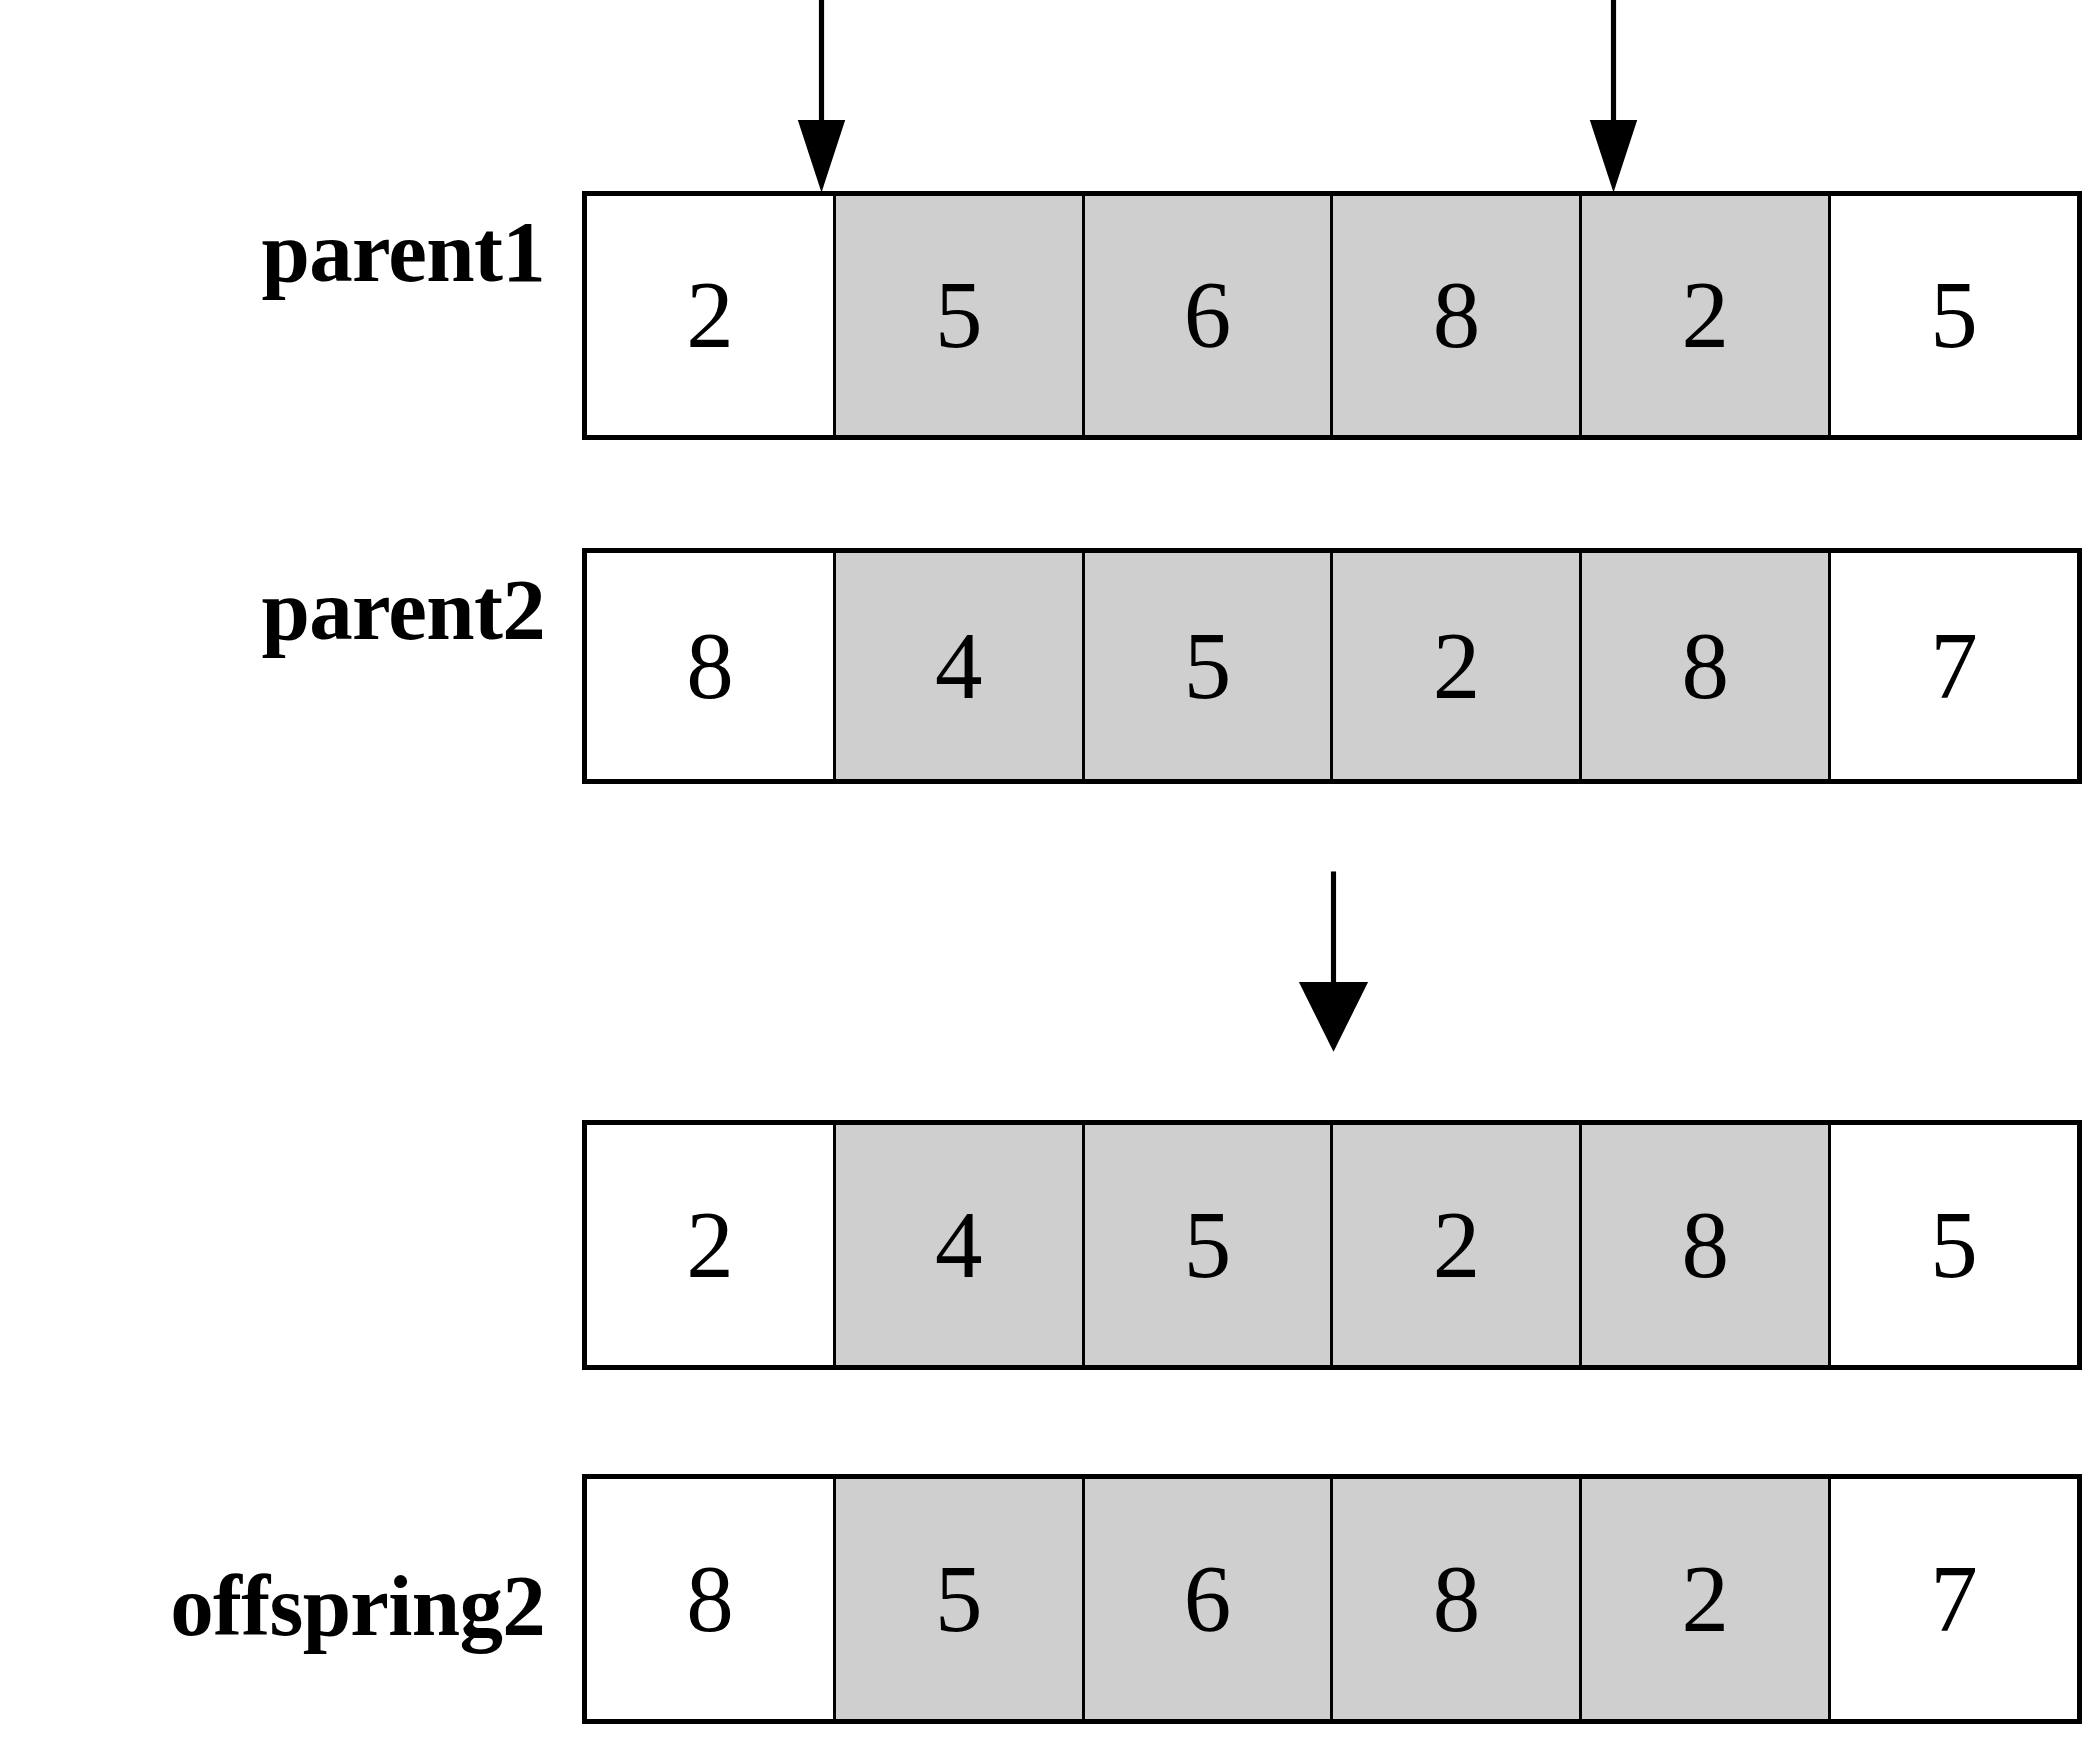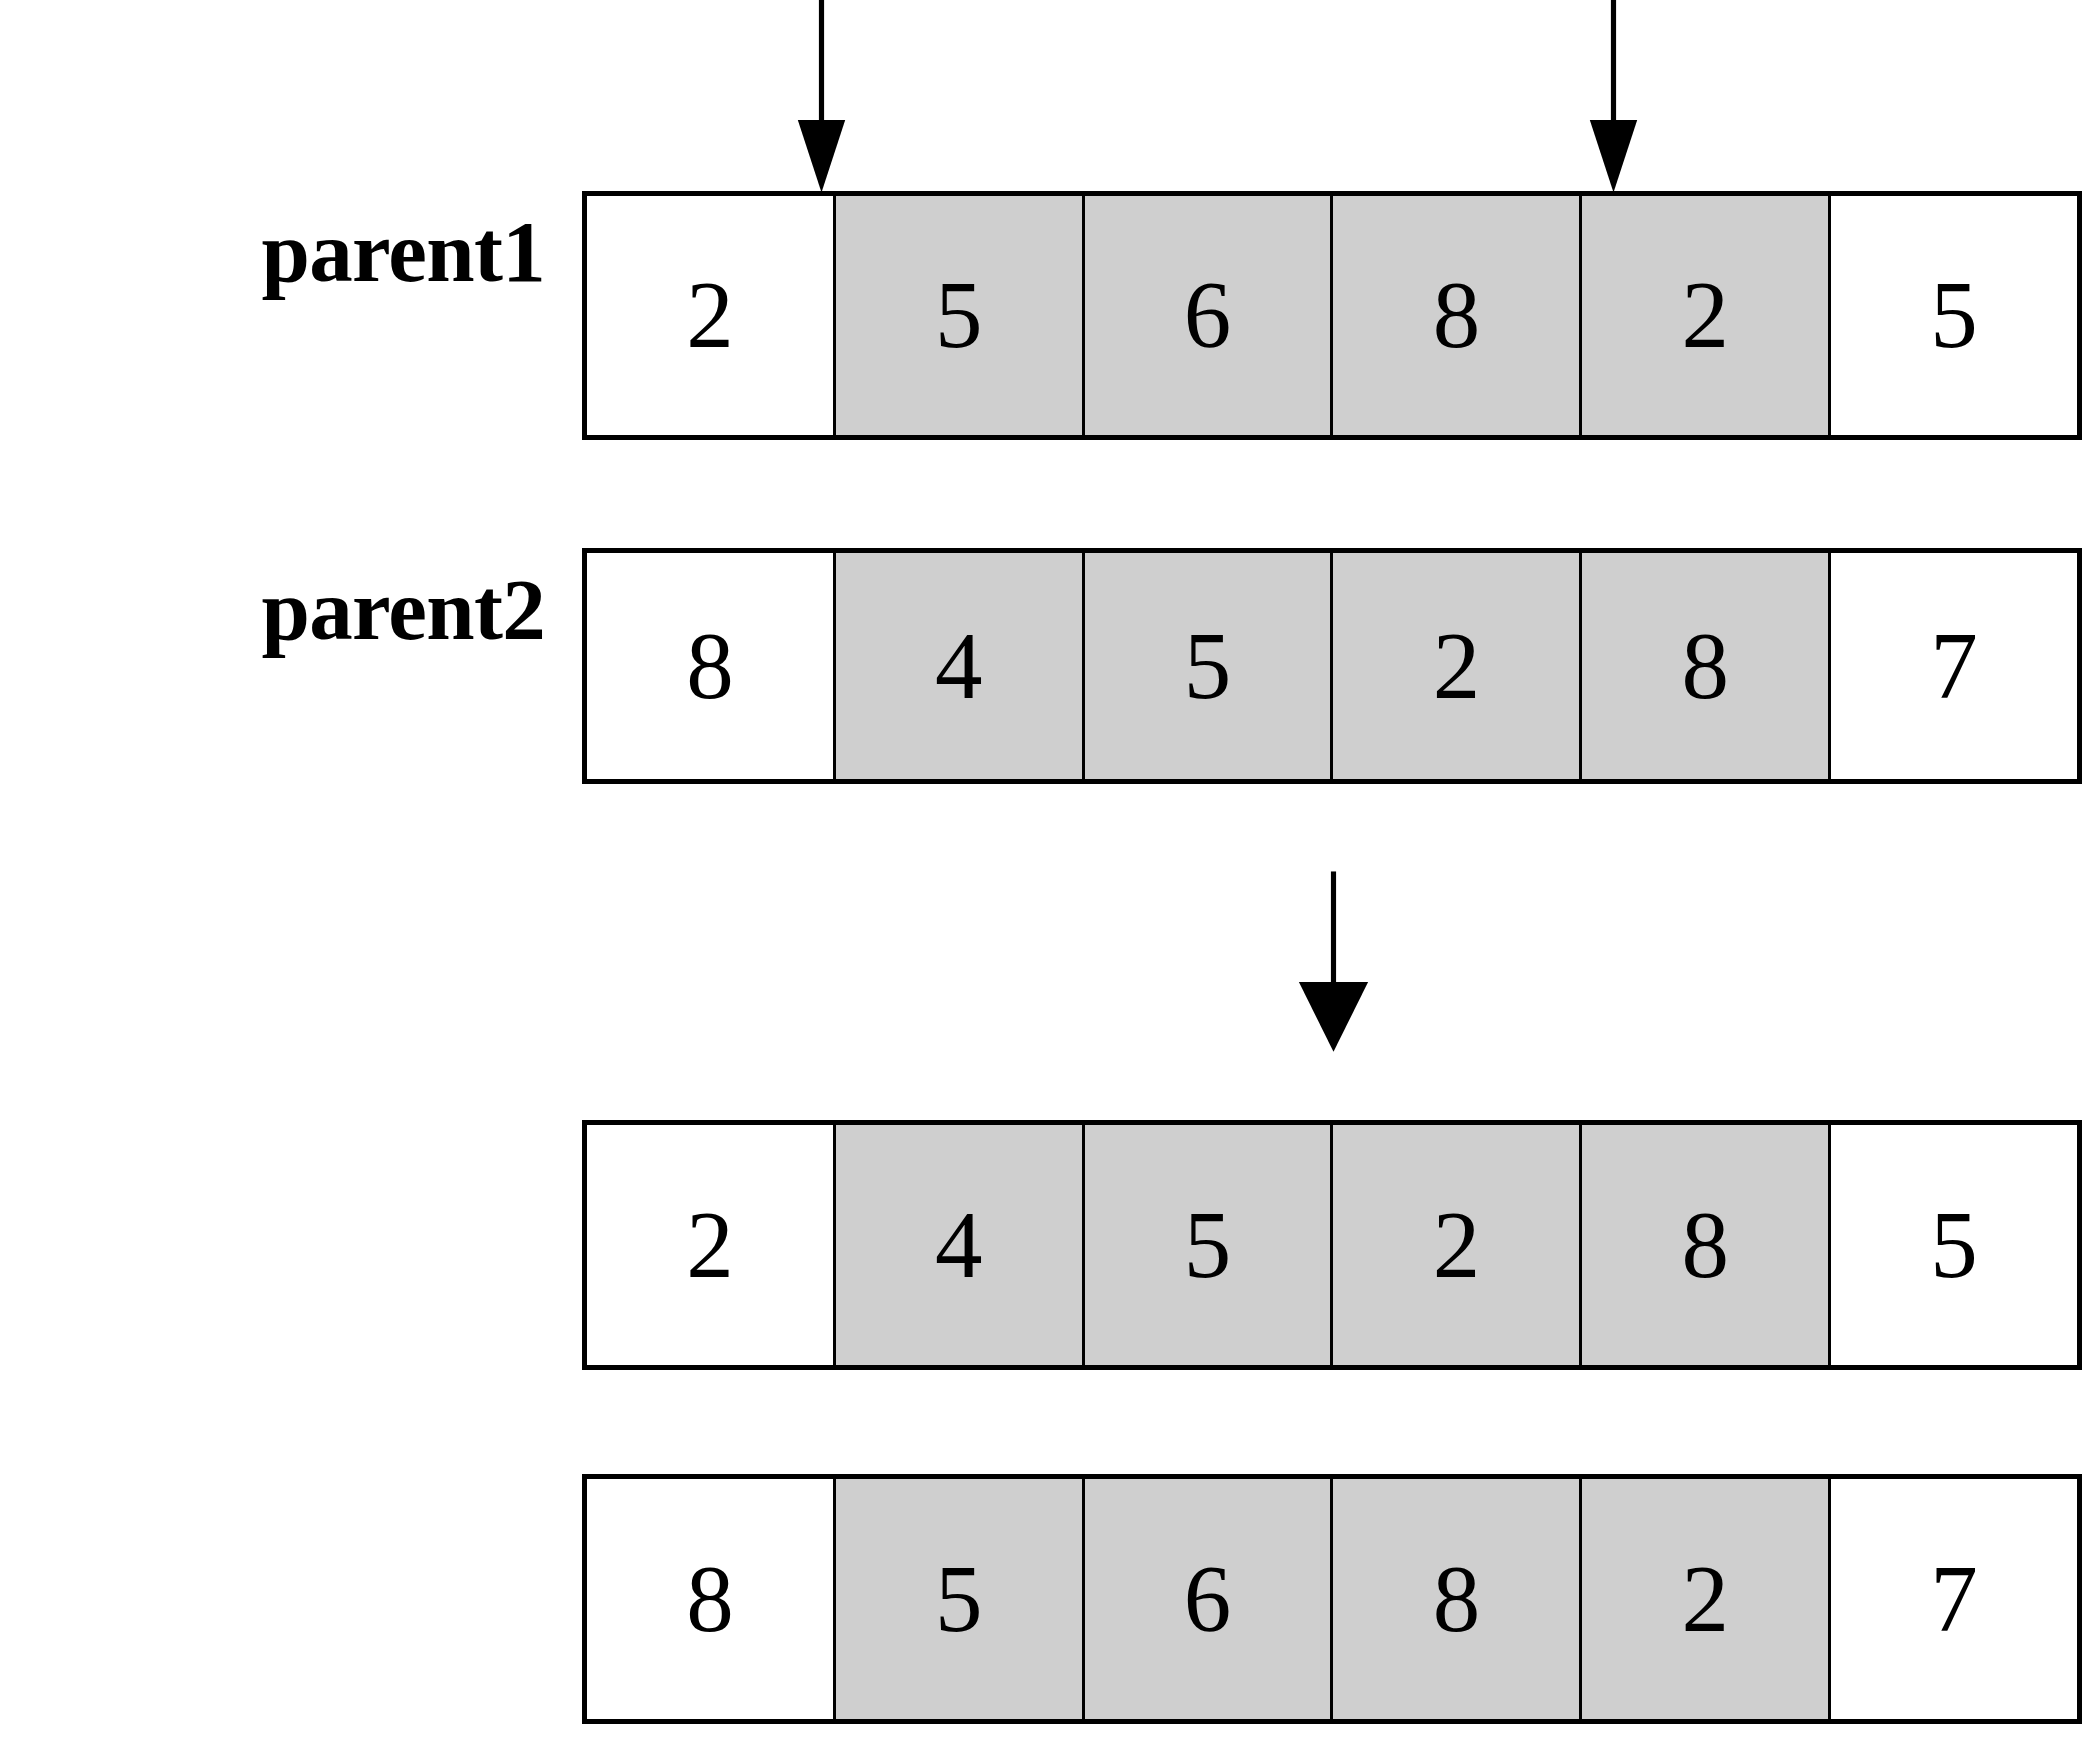--- a/index.html
+++ b/index.html
@@ -120,20 +120,21 @@
 
   <div class="strip" style="top:1120px; height:250px;">
     <div class="cell">2</div>
     <div class="cell shaded divider-left">4</div>
     <div class="cell shaded divider-left">5</div>
     <div class="cell shaded divider-left">2</div>
     <div class="cell shaded divider-left">8</div>
     <div class="cell divider-left">5</div>
   </div>
 
+  <div class="row-label" style="top:1562px;">offspring2</div>
   <div class="strip" style="top:1474px; height:250px;">
     <div class="cell">8</div>
     <div class="cell shaded divider-left">5</div>
     <div class="cell shaded divider-left">6</div>
     <div class="cell shaded divider-left">8</div>
     <div class="cell shaded divider-left">2</div>
     <div class="cell divider-left">7</div>
   </div>
 
 </div>

